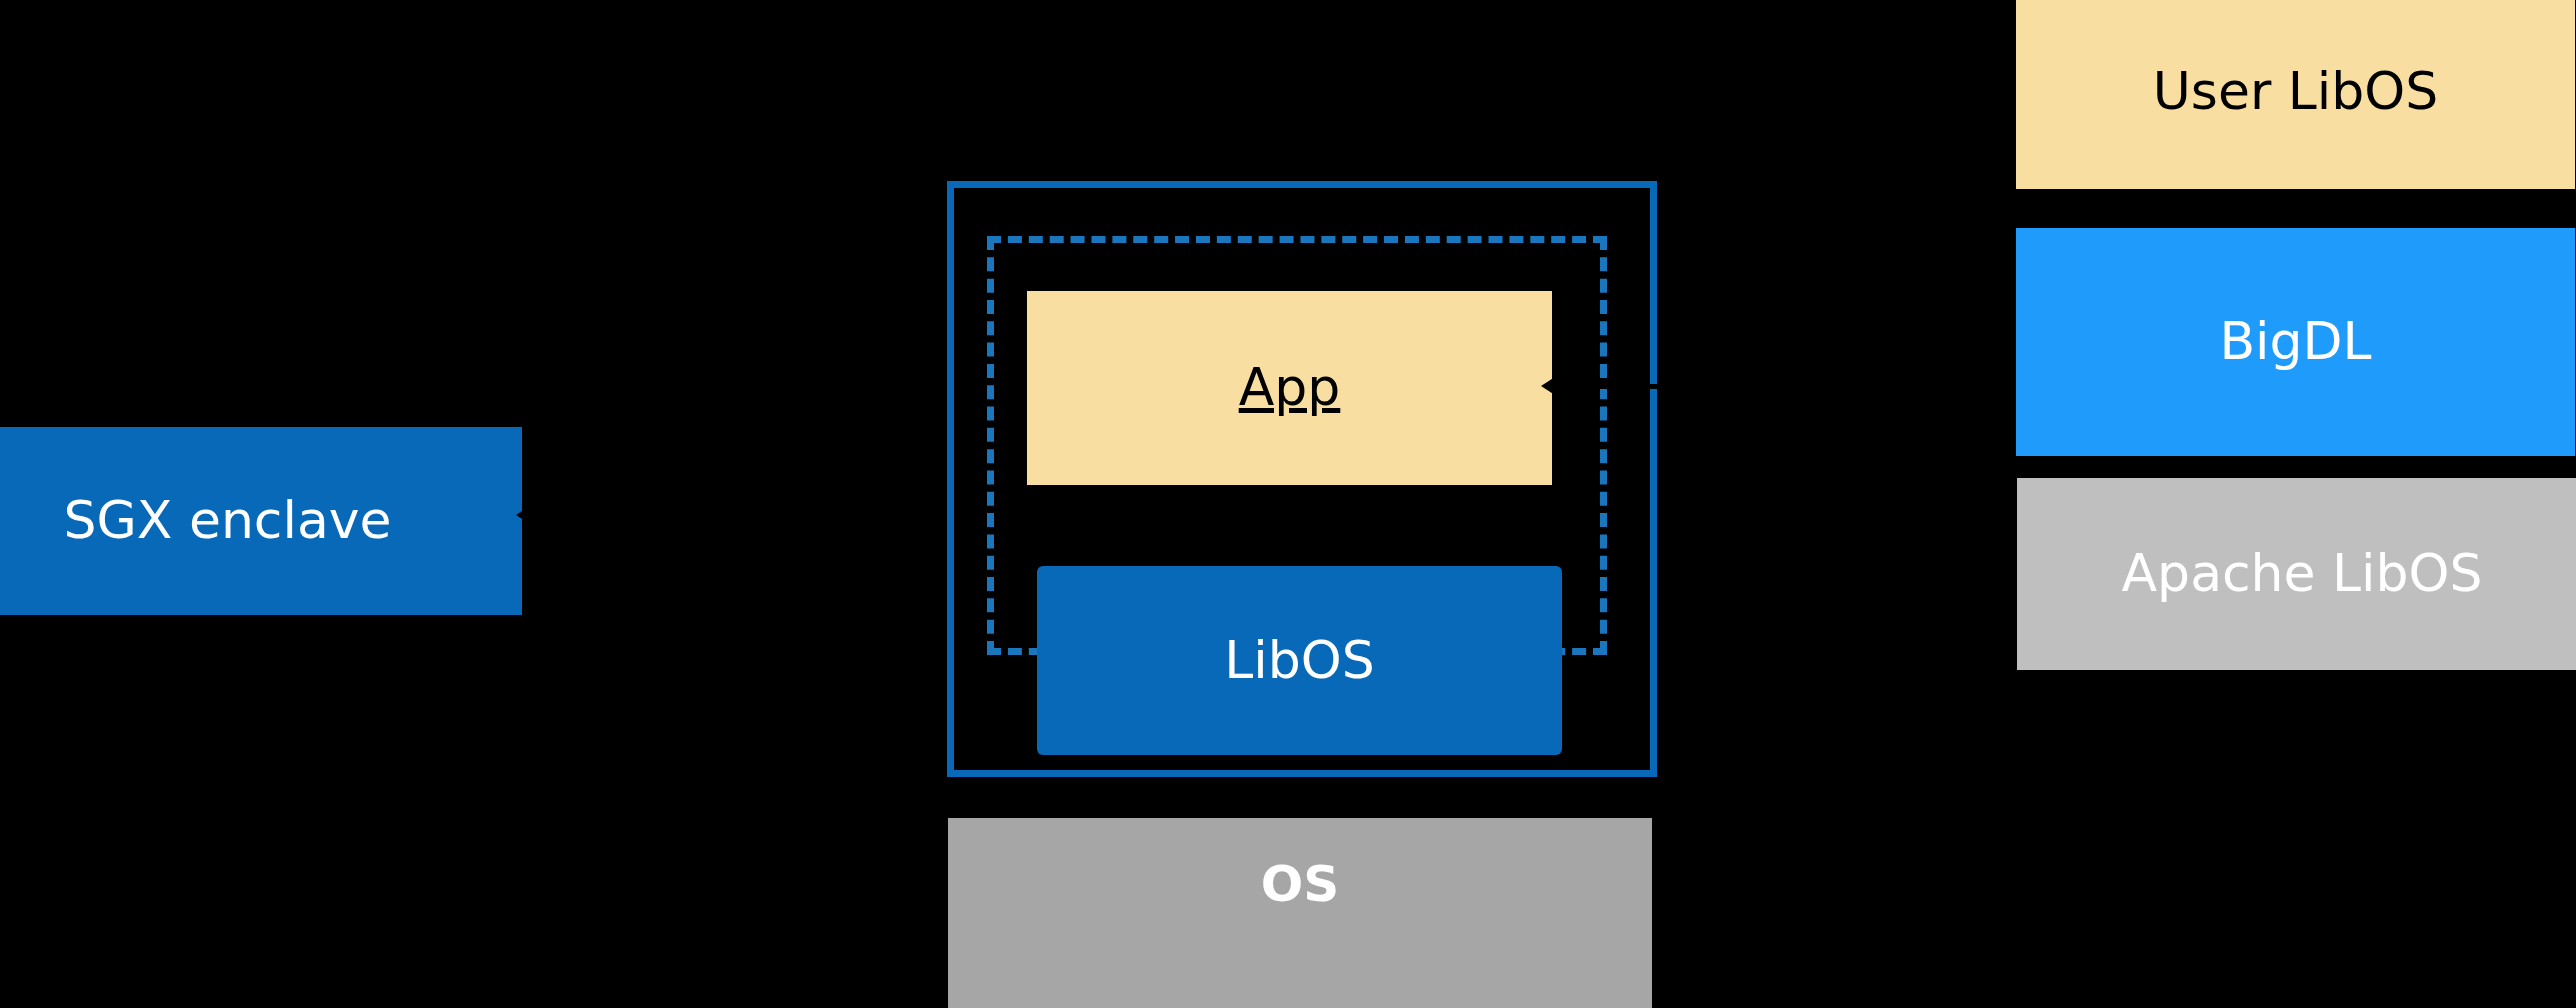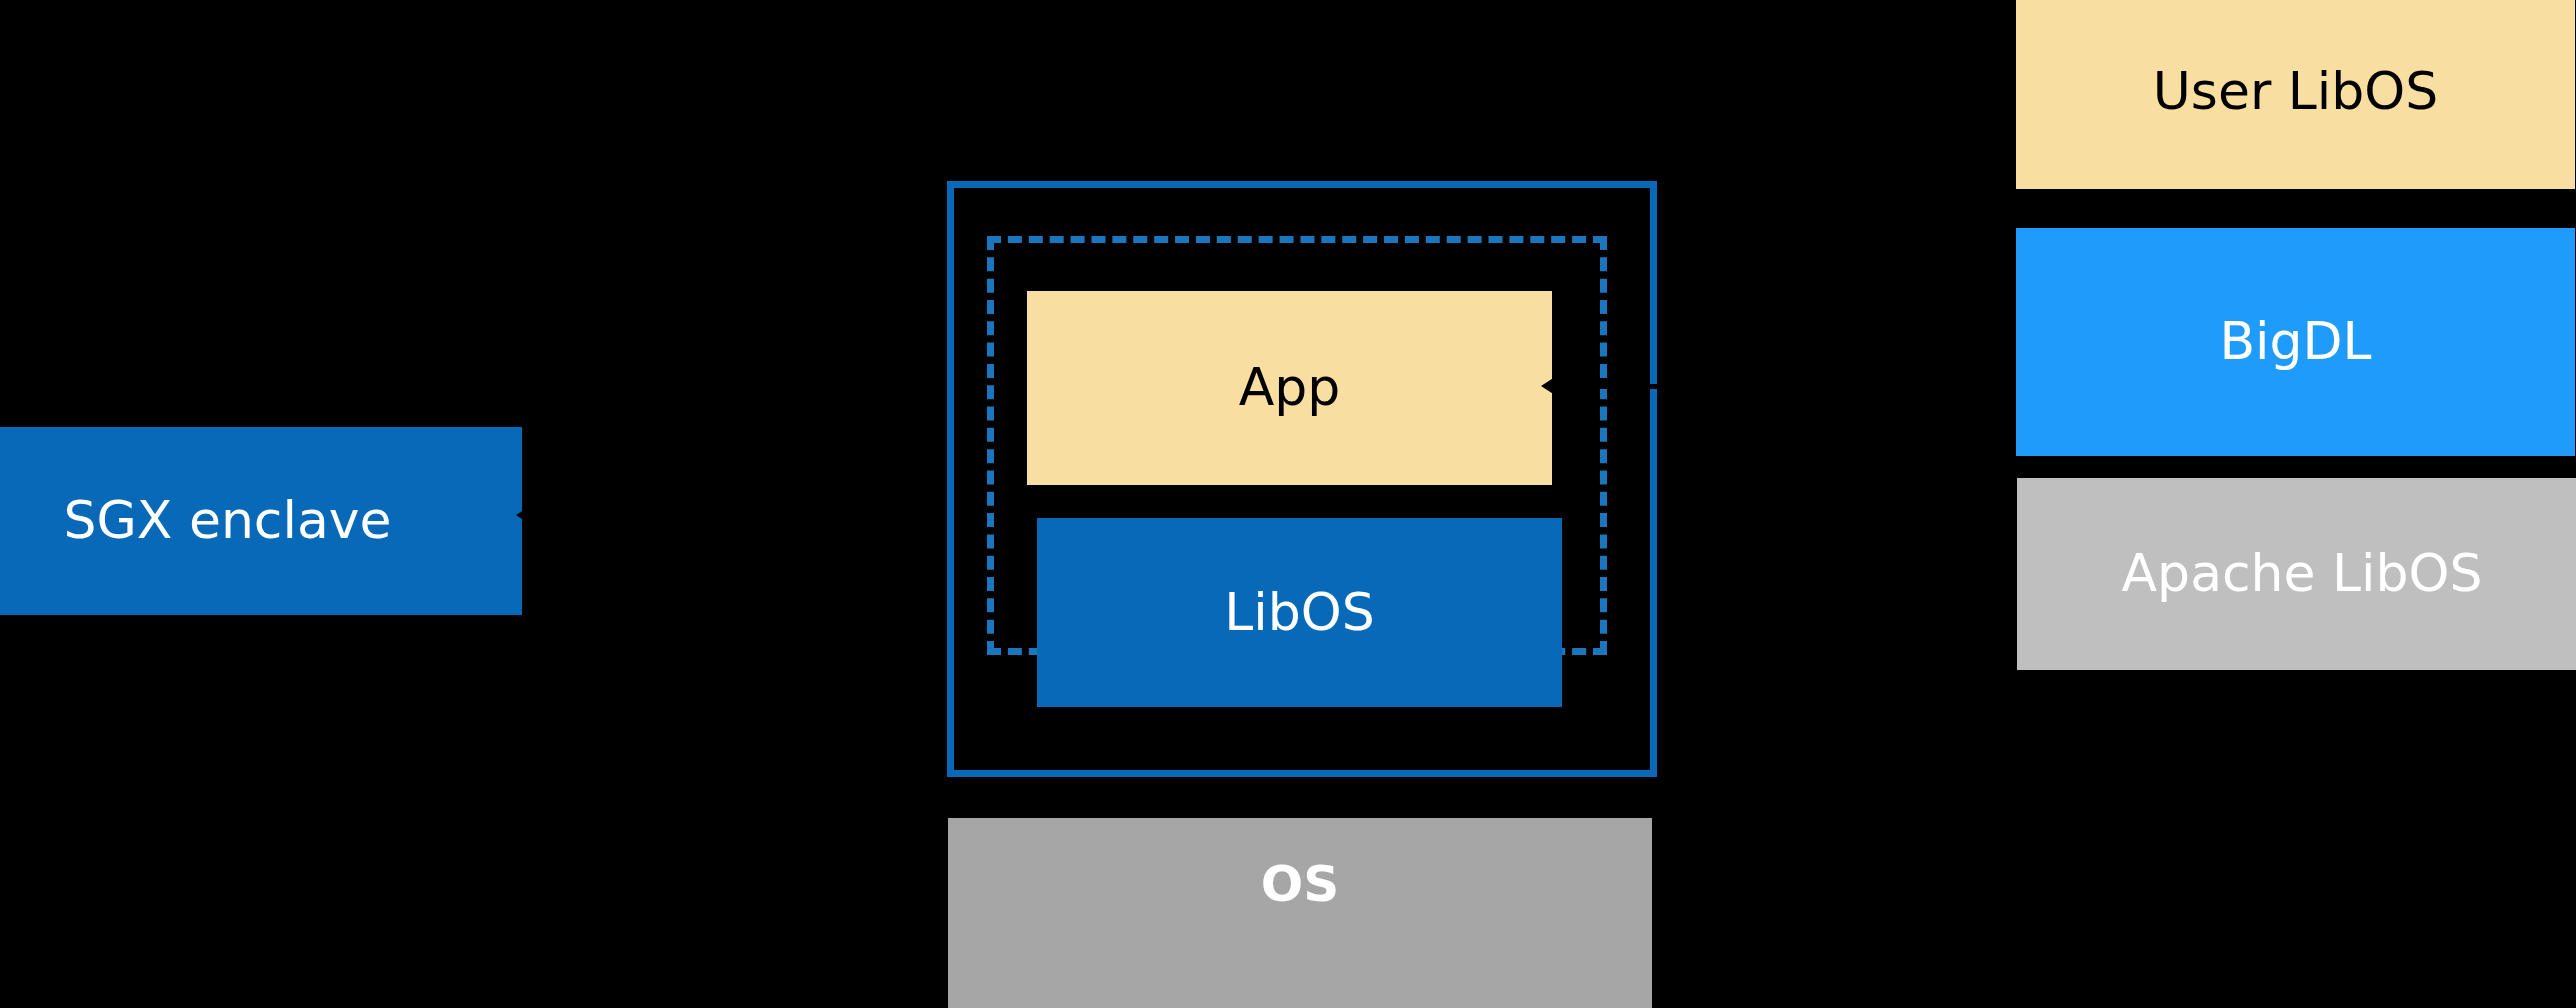--- a/index.html
+++ b/index.html
@@ -67,31 +67,33 @@
 
   
   #app-box {
     left: 1027px;
     top: 291px;
     width: 525px;
     height: 194px;
     background: #f8deA0;
     color: #000000;
     font-size: 52px;
+    text-decoration: underline;
   }
 
   
   #libos-box {
     left: 1037px;
-    top: 518px;
+    top: 566px;
     width: 525px;
     height: 189px;
     background: #0769b8;
     color: #ffffff;
     font-size: 52px;
+    border-radius: 6px;
   }
 
   
   #os-box {
     left: 948px;
     top: 818px;
     width: 704px;
     height: 218px;
     background: #a6a6a6;
     color: #ffffff;

